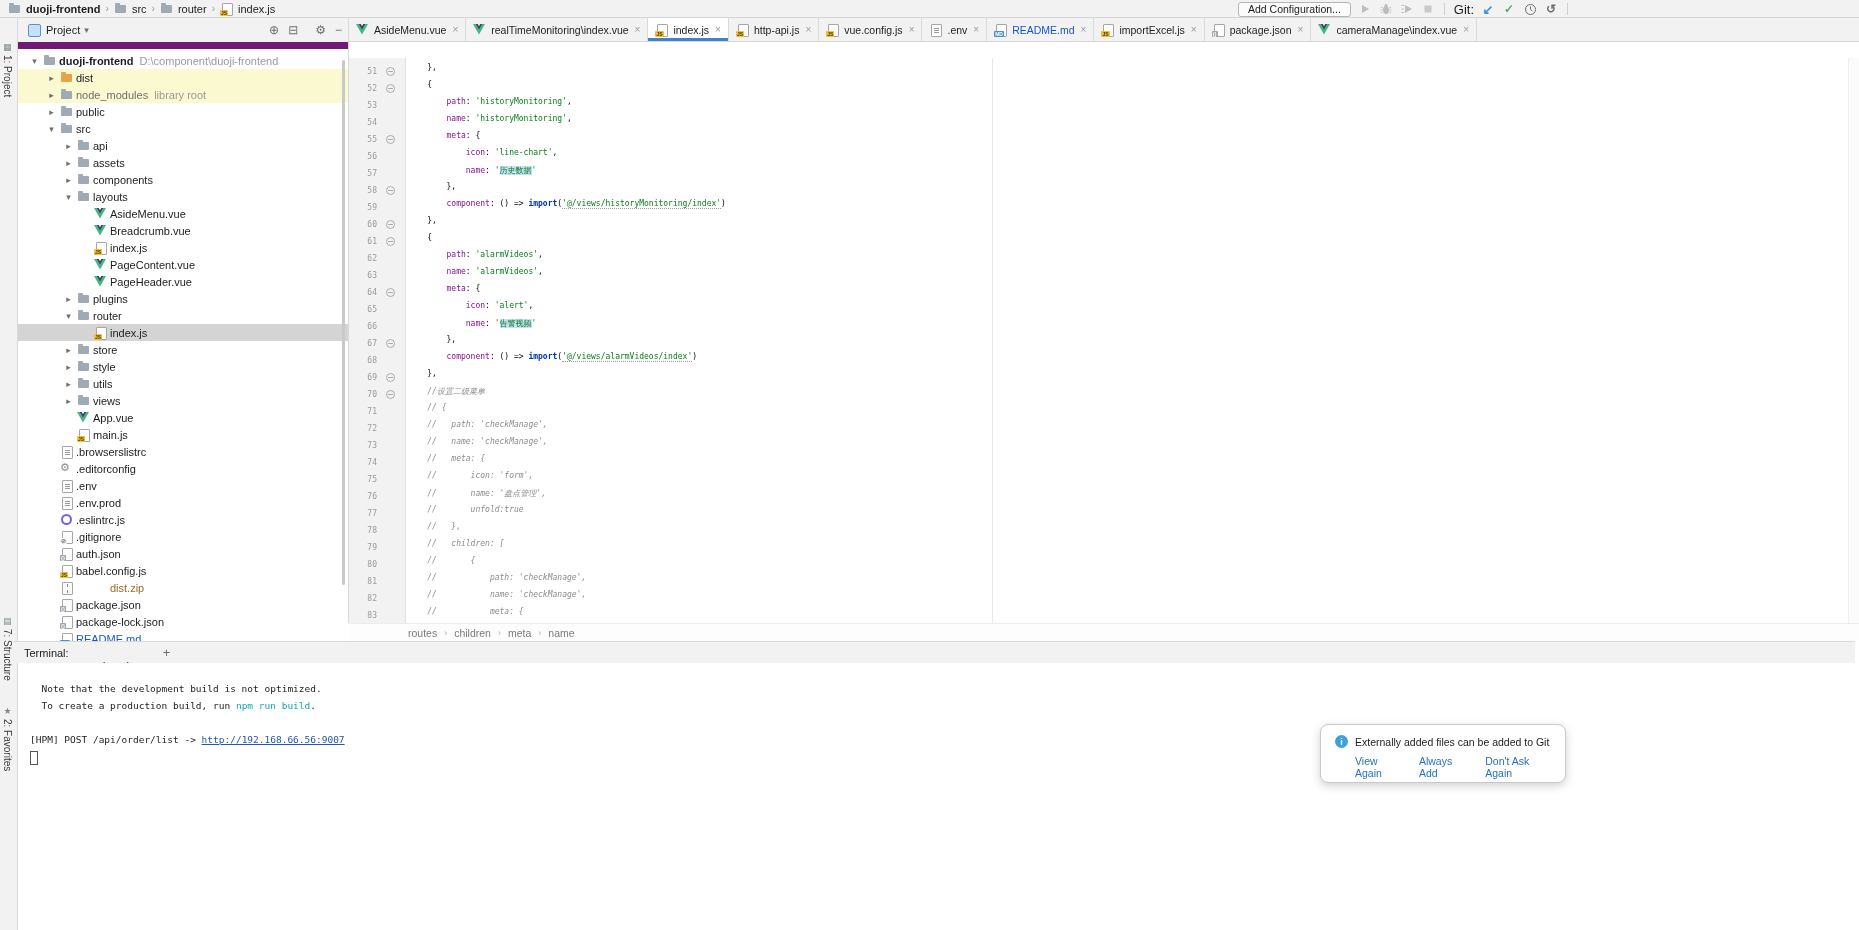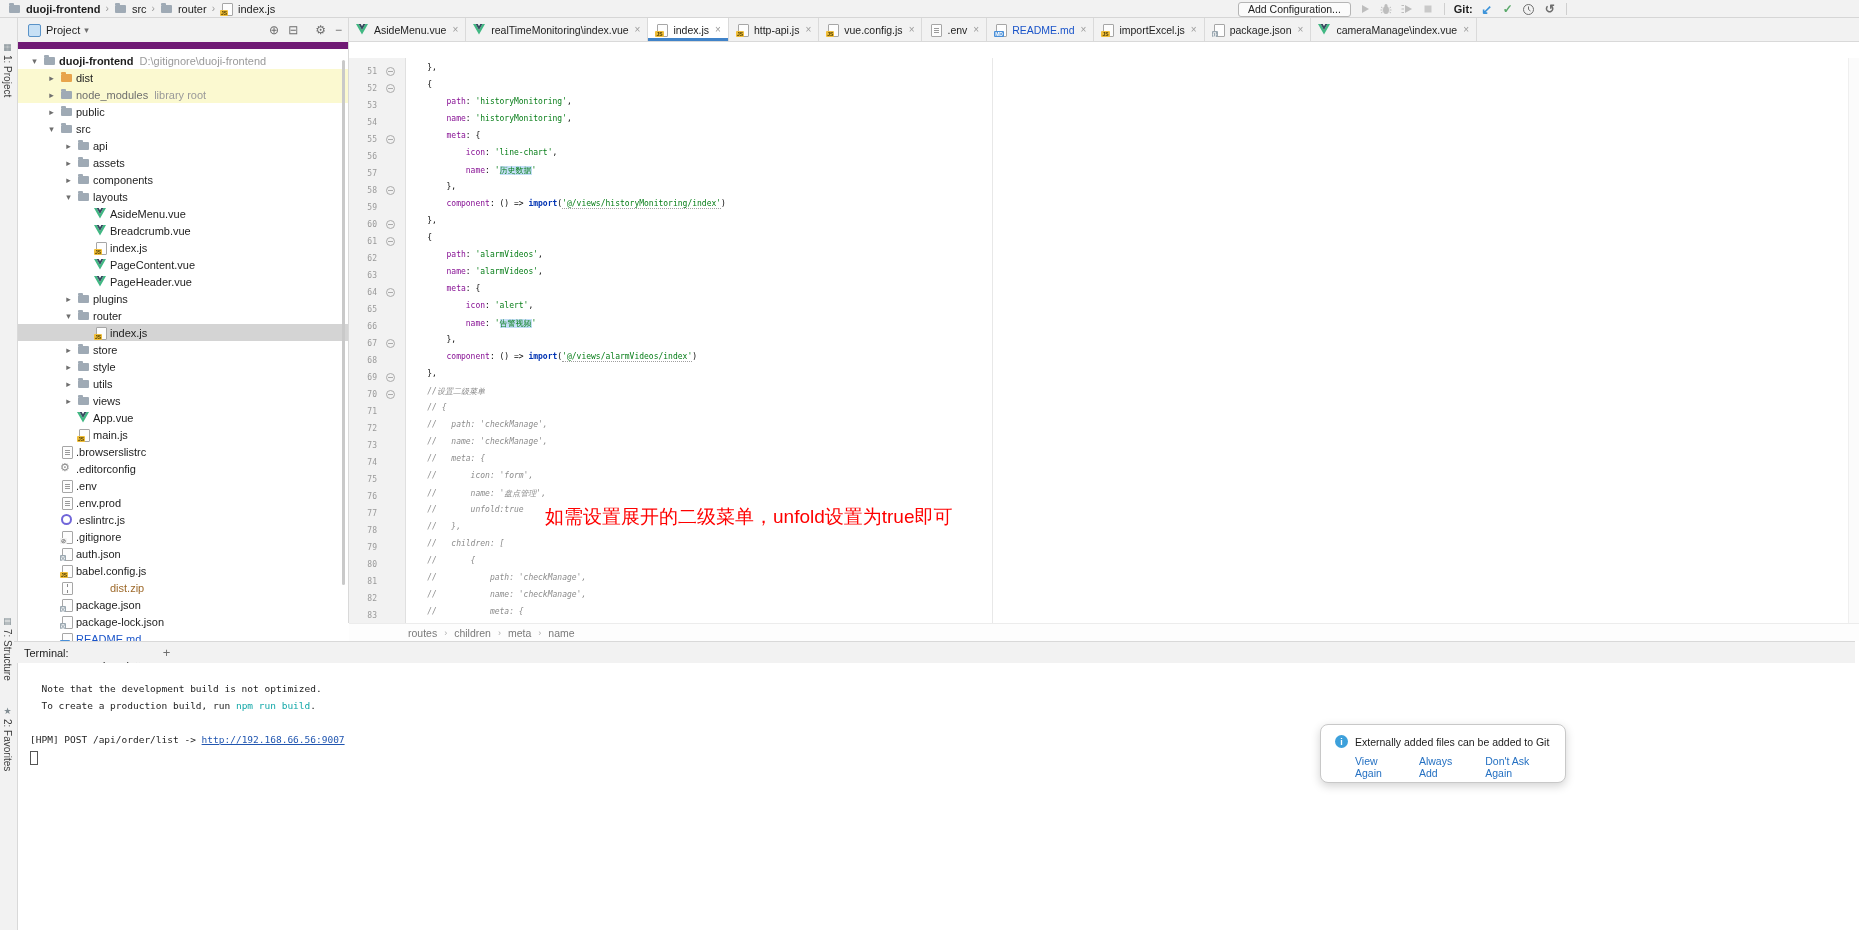--- a/index.html
+++ b/index.html
@@ -11,21 +11,21 @@
   #topbar{left:0;top:0;width:1859px;height:18px;background:#f2f2f2;border-bottom:1px solid #d6d6d6;
           display:flex;align-items:center;font-size:11px;}
   #win-crumbs{display:flex;align-items:center;gap:5px;padding-left:8px;}
   .wc-item{display:flex;align-items:center;gap:4px;cursor:default;}
   .wc-sep{color:#9a9a9a;font-size:10px;}
   .tb-right{position:absolute;left:1238px;top:0;height:18px;display:flex;align-items:center;gap:7px;}
   #add-config{height:15px;padding:0 9px;background:#fbfbfb;border:1px solid #b5b5b5;border-radius:3px;
               font-size:10.5px;line-height:13px;color:#1d1d1d;display:flex;align-items:center;}
   .tbi{width:14px;height:14px;display:flex;align-items:center;justify-content:center;}
   .tb-sep{width:1px;height:12px;background:#cfcfcf;margin:0 2px;}
-  .gitlbl{font-size:11px;color:#1d1d1d;font-weight:bold;}
+  .gitlbl{font-size:13px;color:#1d1d1d;}
   .glyph-blue{color:#3c93d9;font-weight:bold;font-size:13px;}
   .glyph-green{color:#59a869;font-weight:bold;font-size:12px;}
   .glyph-gray{color:#6e6e6e;font-weight:bold;font-size:12px;}
 
   
   #stripe{left:0;top:18px;width:18px;height:912px;background:#f2f2f2;border-right:1px solid #d9d9d9;}
   .stripe-btn{position:absolute;left:2px;writing-mode:vertical-rl;font-size:10px;color:#3c3c3c;
               display:flex;align-items:center;gap:3px;cursor:default;}
   .stripe-ico{font-size:9px;color:#7f8b91;}
 
@@ -224,21 +224,21 @@
         <span>−</span>
       </span>
     </div>
     <div id="tree">
         <div class="trow" style="padding-left: 8px;">
           <span class="chev">▾</span>
           <span class="icn">
             <span class="i-folder"></span>
           </span>
           <span class="tlabel" style="font-weight: bold;">duoji-frontend</span>
-          <span class="tann">D:\gitignore\duoji-frontend</span>
+          <span class="tann">D:\component\duoji-frontend</span>
         </div>
         <div class="trow ybg" style="padding-left: 25px;">
           <span class="chev">▸</span>
           <span class="icn orange">
             <span class="i-folder"></span>
           </span>
           <span class="tlabel">dist</span>
         </div>
         <div class="trow ybg" style="padding-left: 25px;">
           <span class="chev">▸</span>
@@ -779,21 +779,20 @@
         <div class="cline"><span class="tk-c">    //   },</span></div>
         <div class="cline"><span class="tk-c">    //   children: [</span></div>
         <div class="cline"><span class="tk-c">    //       {</span></div>
         <div class="cline"><span class="tk-c">    //           path: 'checkManage',</span></div>
         <div class="cline"><span class="tk-c">    //           name: 'checkManage',</span></div>
         <div class="cline"><span class="tk-c">    //           meta: {</span></div>
         <div class="cline"><span class="tk-c">    //               name: '盘点管理'</span></div>
       </div>
     <div id="marginline"></div>
     <div id="edscroll"></div>
-    <div id="rednote">如需设置展开的二级菜单，unfold设置为true即可</div>
   </div>
 
   <div class="abs" id="crumbbar">
       <span>routes</span>
       <span class="cb-sep">›</span>
       <span>children</span>
       <span class="cb-sep">›</span>
       <span>meta</span>
       <span class="cb-sep">›</span>
       <span>name</span>

